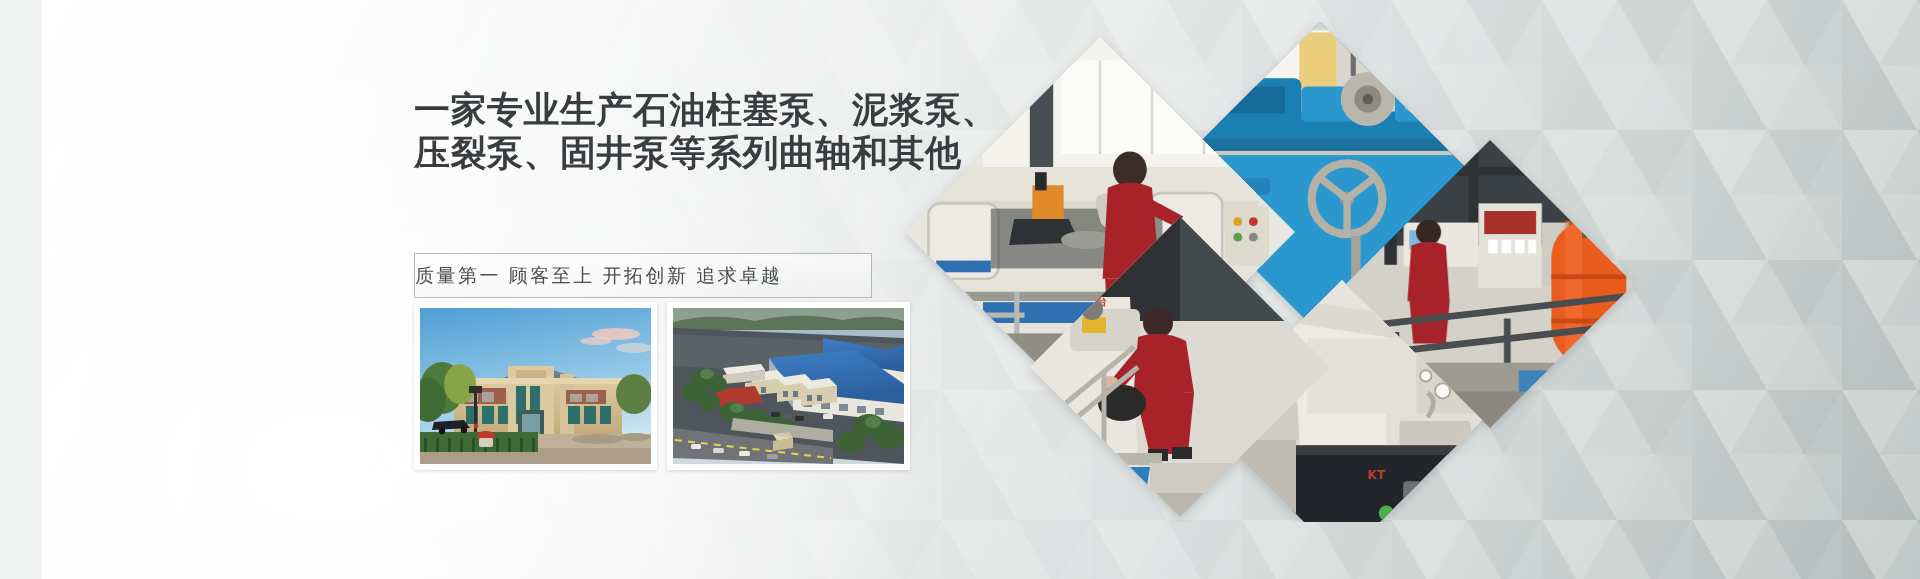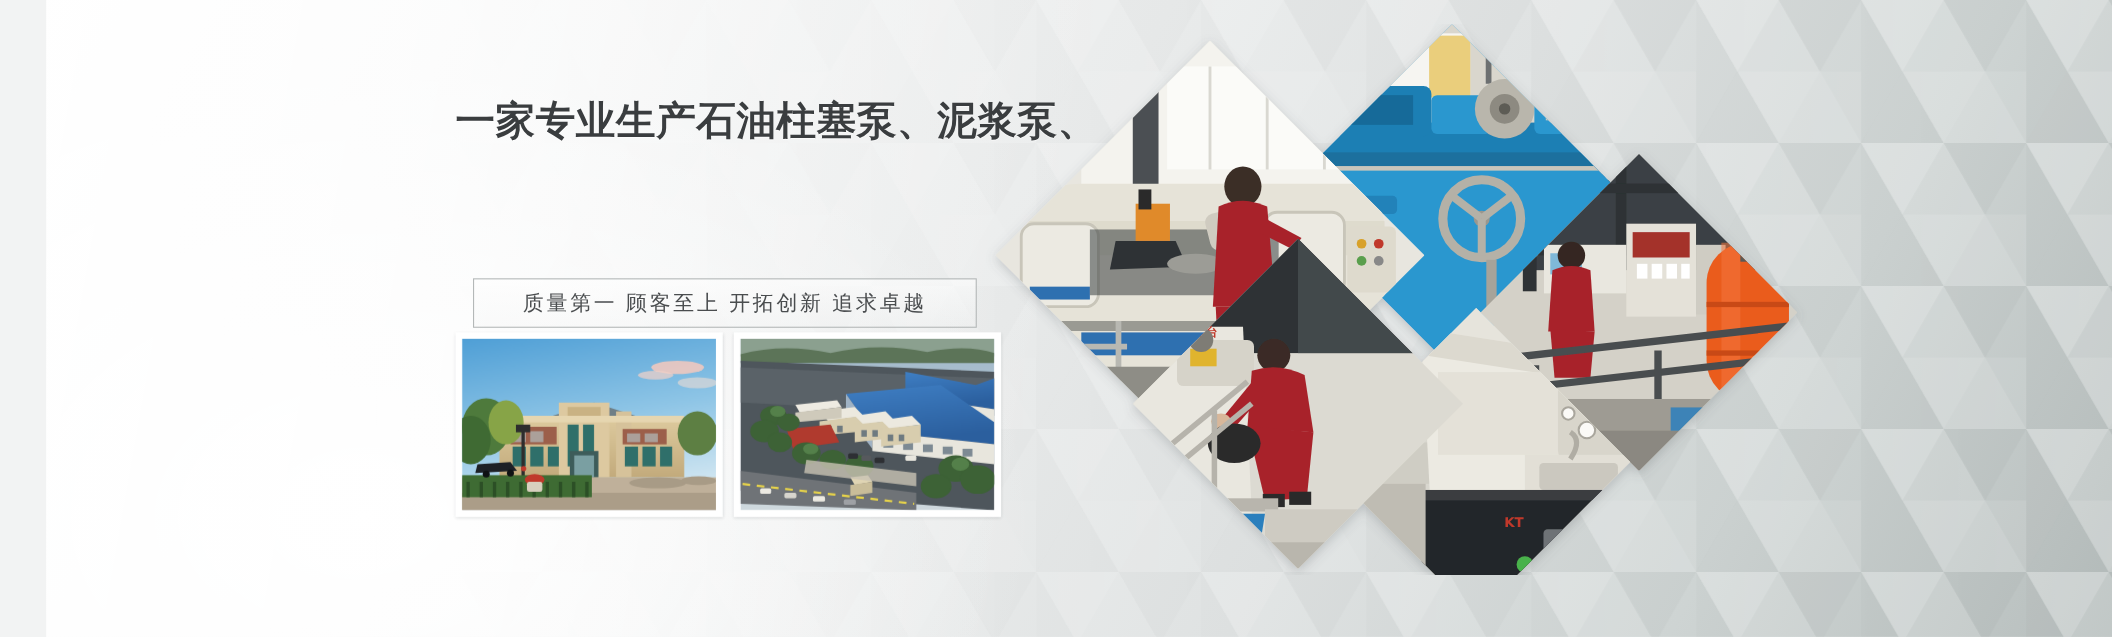--- a/index.html
+++ b/index.html
@@ -38,25 +38,25 @@
     font-size:36px;
     line-height:43px;
     font-weight:bold;
     color:#3a3d3f;
     letter-spacing:.5px;
     white-space:nowrap;
     text-shadow:0 1px 0 rgba(255,255,255,.55);
   }
 
   .tagline-box {
-    position:absolute; left:16px; top:165px;
+    position:absolute; left:0px; top:165px;
     width:458px; height:45px;
     border:1px solid #b4b8b8;
     background:linear-gradient(180deg, rgba(255,255,255,.55), rgba(240,241,241,.25));
-    display:flex; align-items:center; justify-content:center;
+    display:flex; align-items:center; 
   }
   .tagline-box .tl-text {
     font-size:19px; color:#4a4d4f; letter-spacing:2.5px; white-space:nowrap;
   }
 
   
   .photos { position:absolute; left:0px; top:214px; display:flex; gap:10px; }
   .photo-card {
     width:243px; height:168px;
     background:#ffffff;
@@ -387,20 +387,21 @@
             </g>
         </g>
       </g>
     </svg>
   </div>
 
   <div class="left">
 
     <div class="headline">
       <span class="hl-line">一家专业生产石油柱塞泵、泥浆泵、</span>
+      <span class="hl-line">压裂泵、固井泵等系列曲轴和其他</span>
     </div>
 
     <div class="tagline-box">
       <span class="tl-text">质量第一  顾客至上  开拓创新  追求卓越</span>
     </div>
 
     <div class="photos">
 
       <div class="photo-card">
         <div class="photo-inner">

